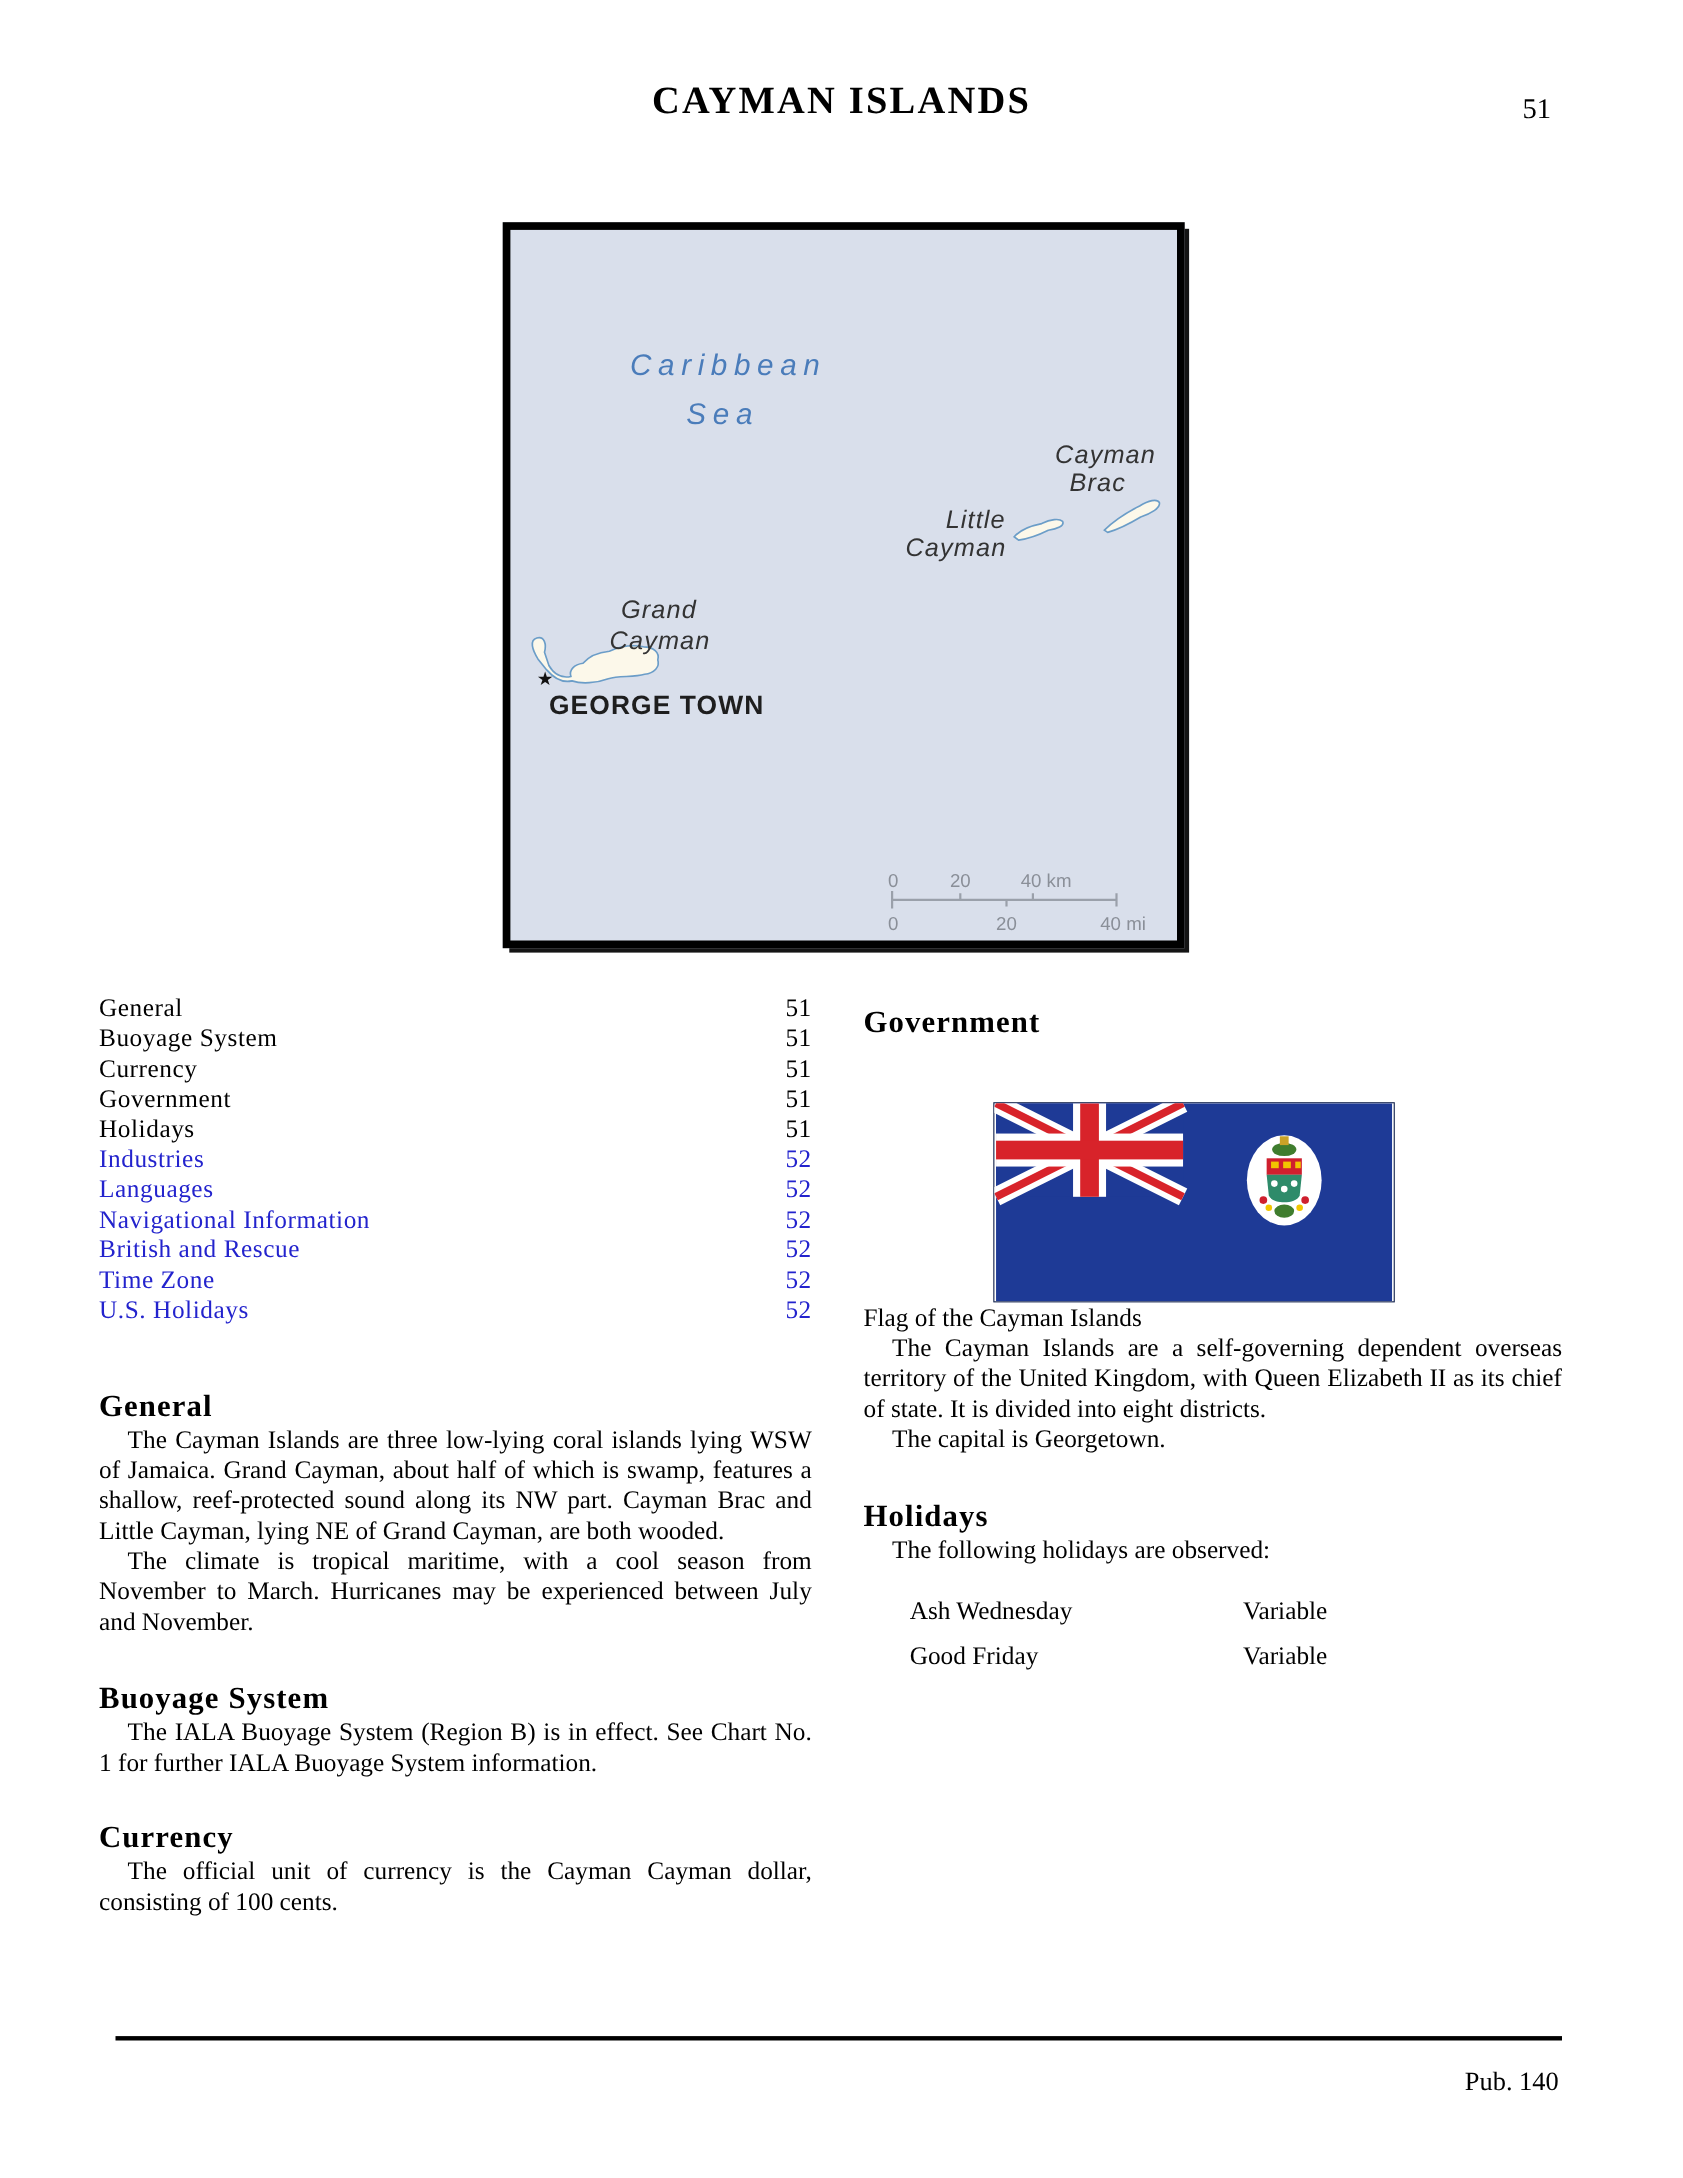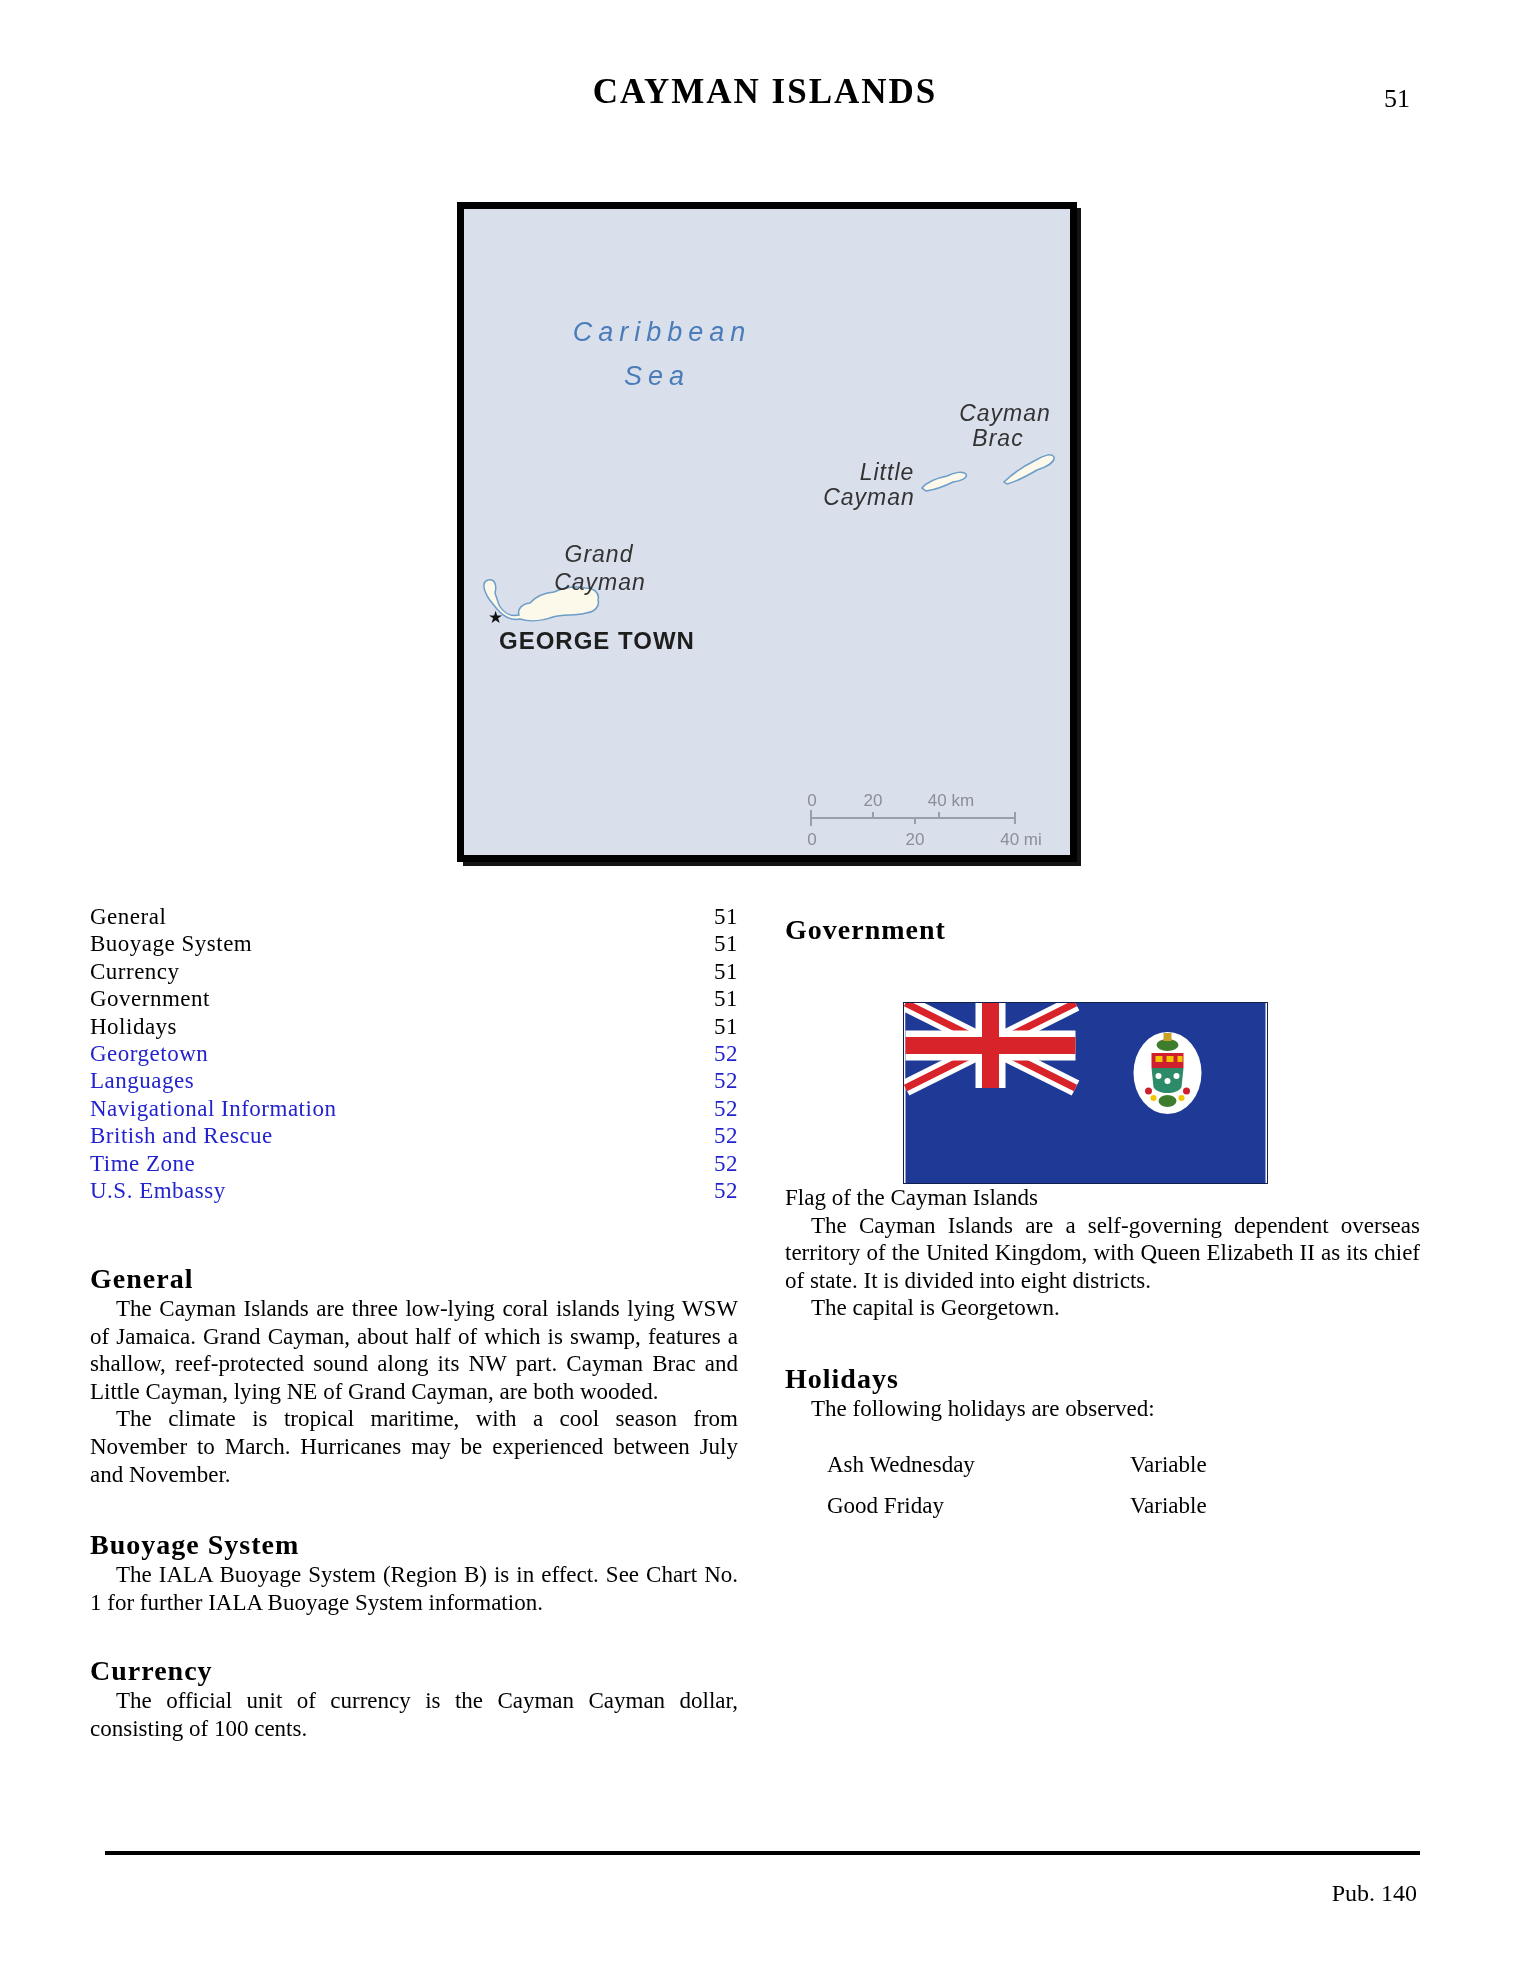--- a/index.html
+++ b/index.html
@@ -118,41 +118,41 @@
     </div>
     <div class="toc-row">
       <span class="toc-label">Government</span>
       <span class="toc-page">51</span>
     </div>
     <div class="toc-row">
       <span class="toc-label">Holidays</span>
       <span class="toc-page">51</span>
     </div>
     <div class="toc-row toc-blue">
-      <span class="toc-label">Georgetown</span>
+      <span class="toc-label">Industries</span>
       <span class="toc-page">52</span>
     </div>
     <div class="toc-row toc-blue">
       <span class="toc-label">Languages</span>
       <span class="toc-page">52</span>
     </div>
     <div class="toc-row toc-blue">
       <span class="toc-label">Navigational Information</span>
       <span class="toc-page">52</span>
     </div>
     <div class="toc-row toc-blue">
       <span class="toc-label">British and Rescue</span>
       <span class="toc-page">52</span>
     </div>
     <div class="toc-row toc-blue">
       <span class="toc-label">Time Zone</span>
       <span class="toc-page">52</span>
     </div>
     <div class="toc-row toc-blue">
-      <span class="toc-label">U.S. Embassy</span>
+      <span class="toc-label">U.S. Holidays</span>
       <span class="toc-page">52</span>
     </div>
   </div>
 
   <div class="col col-left">
     <h2 class="mt58">General</h2>
     <p class="mt16">The Cayman Islands are three low-lying coral islands lying WSW of Jamaica. Grand Cayman, about half of which is swamp, features a shallow, reef-protected sound along its NW part. Cayman Brac and Little Cayman, lying NE of Grand Cayman, are both wooded.</p>
     <p class="mt27">The climate is tropical maritime, with a cool season from November to March. Hurricanes may be experienced between July and November.</p>
 
     <h2 class="mt40">Buoyage System</h2>

